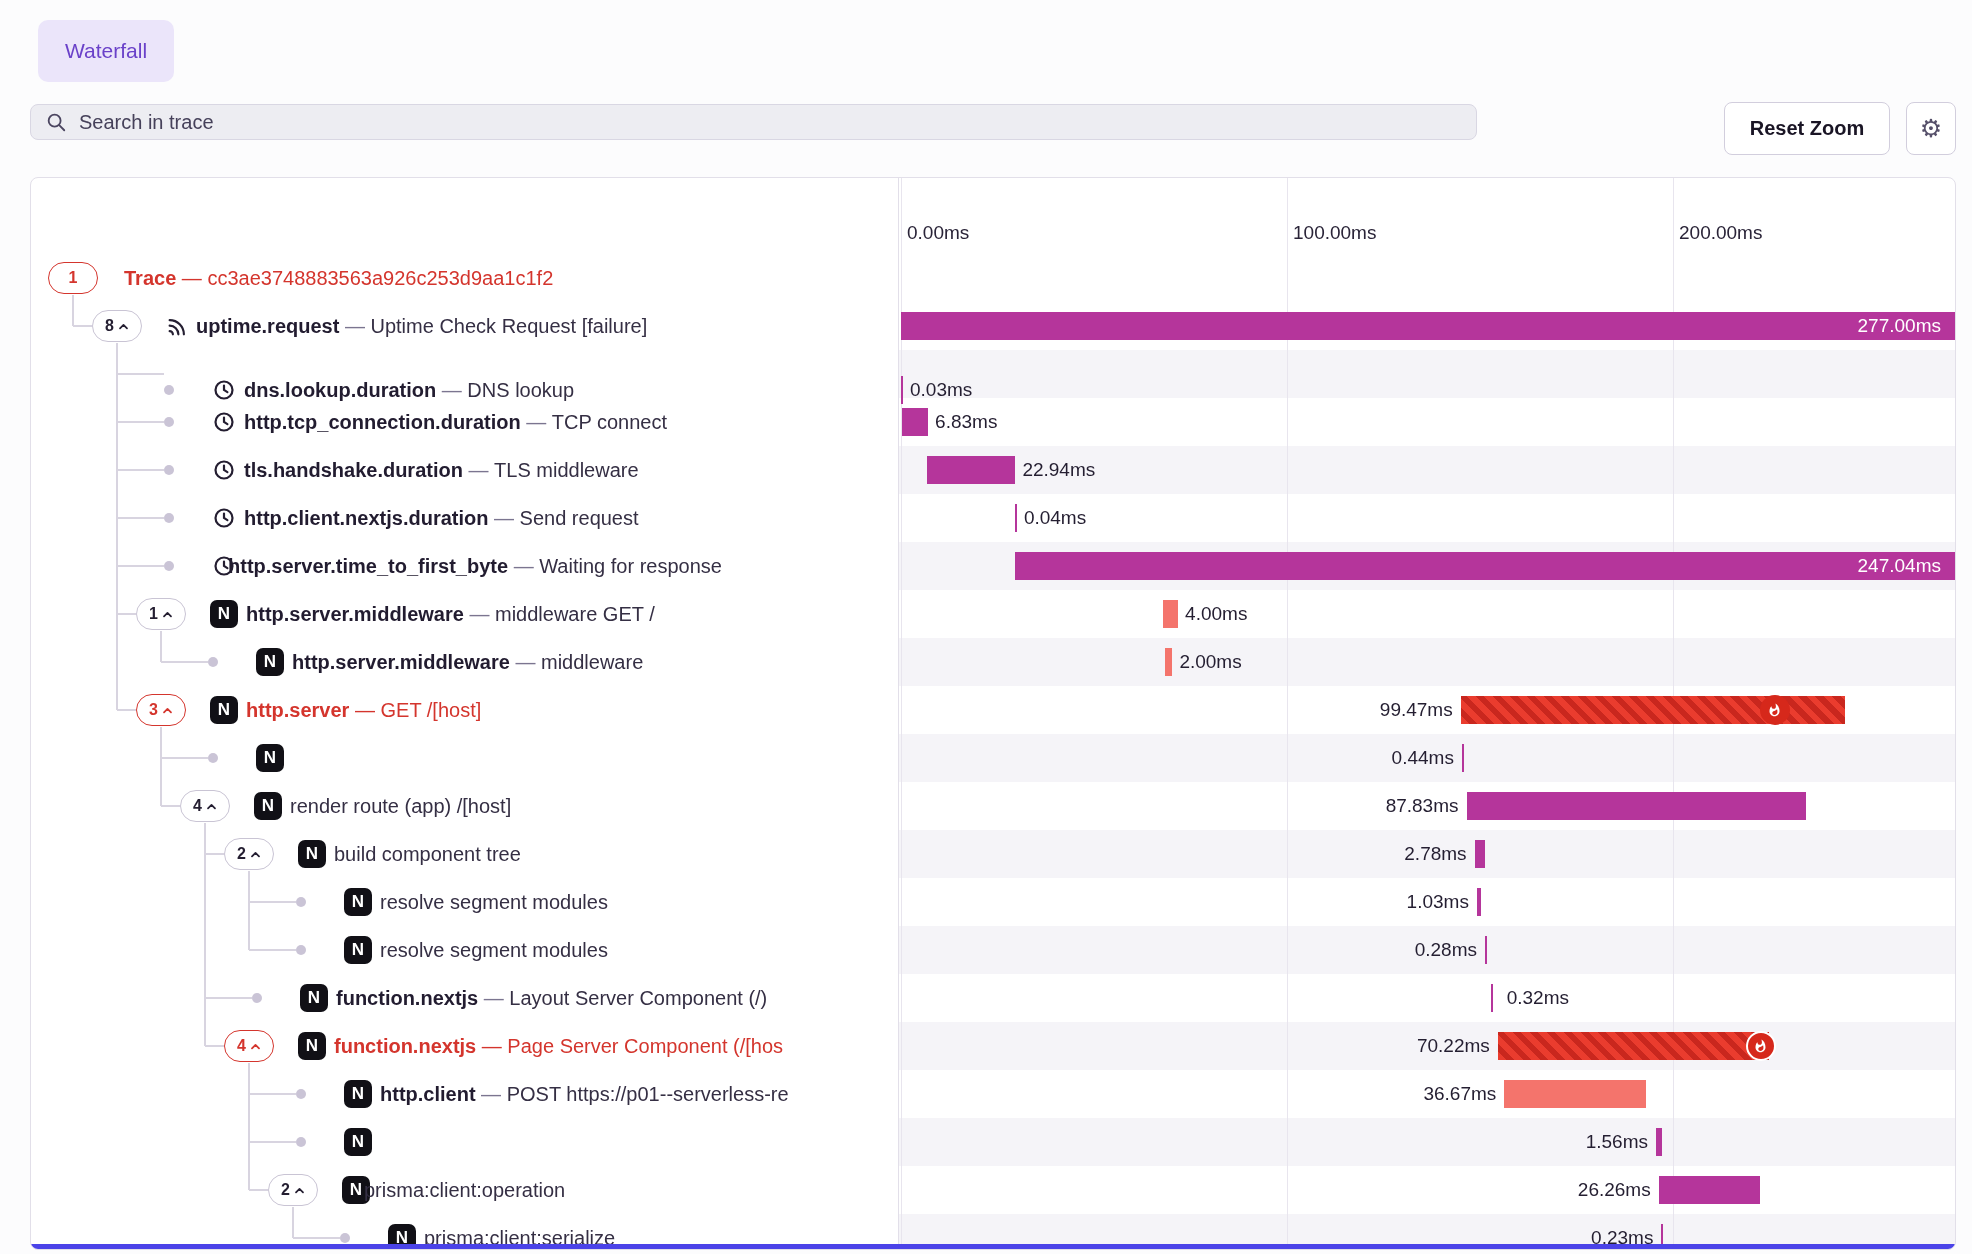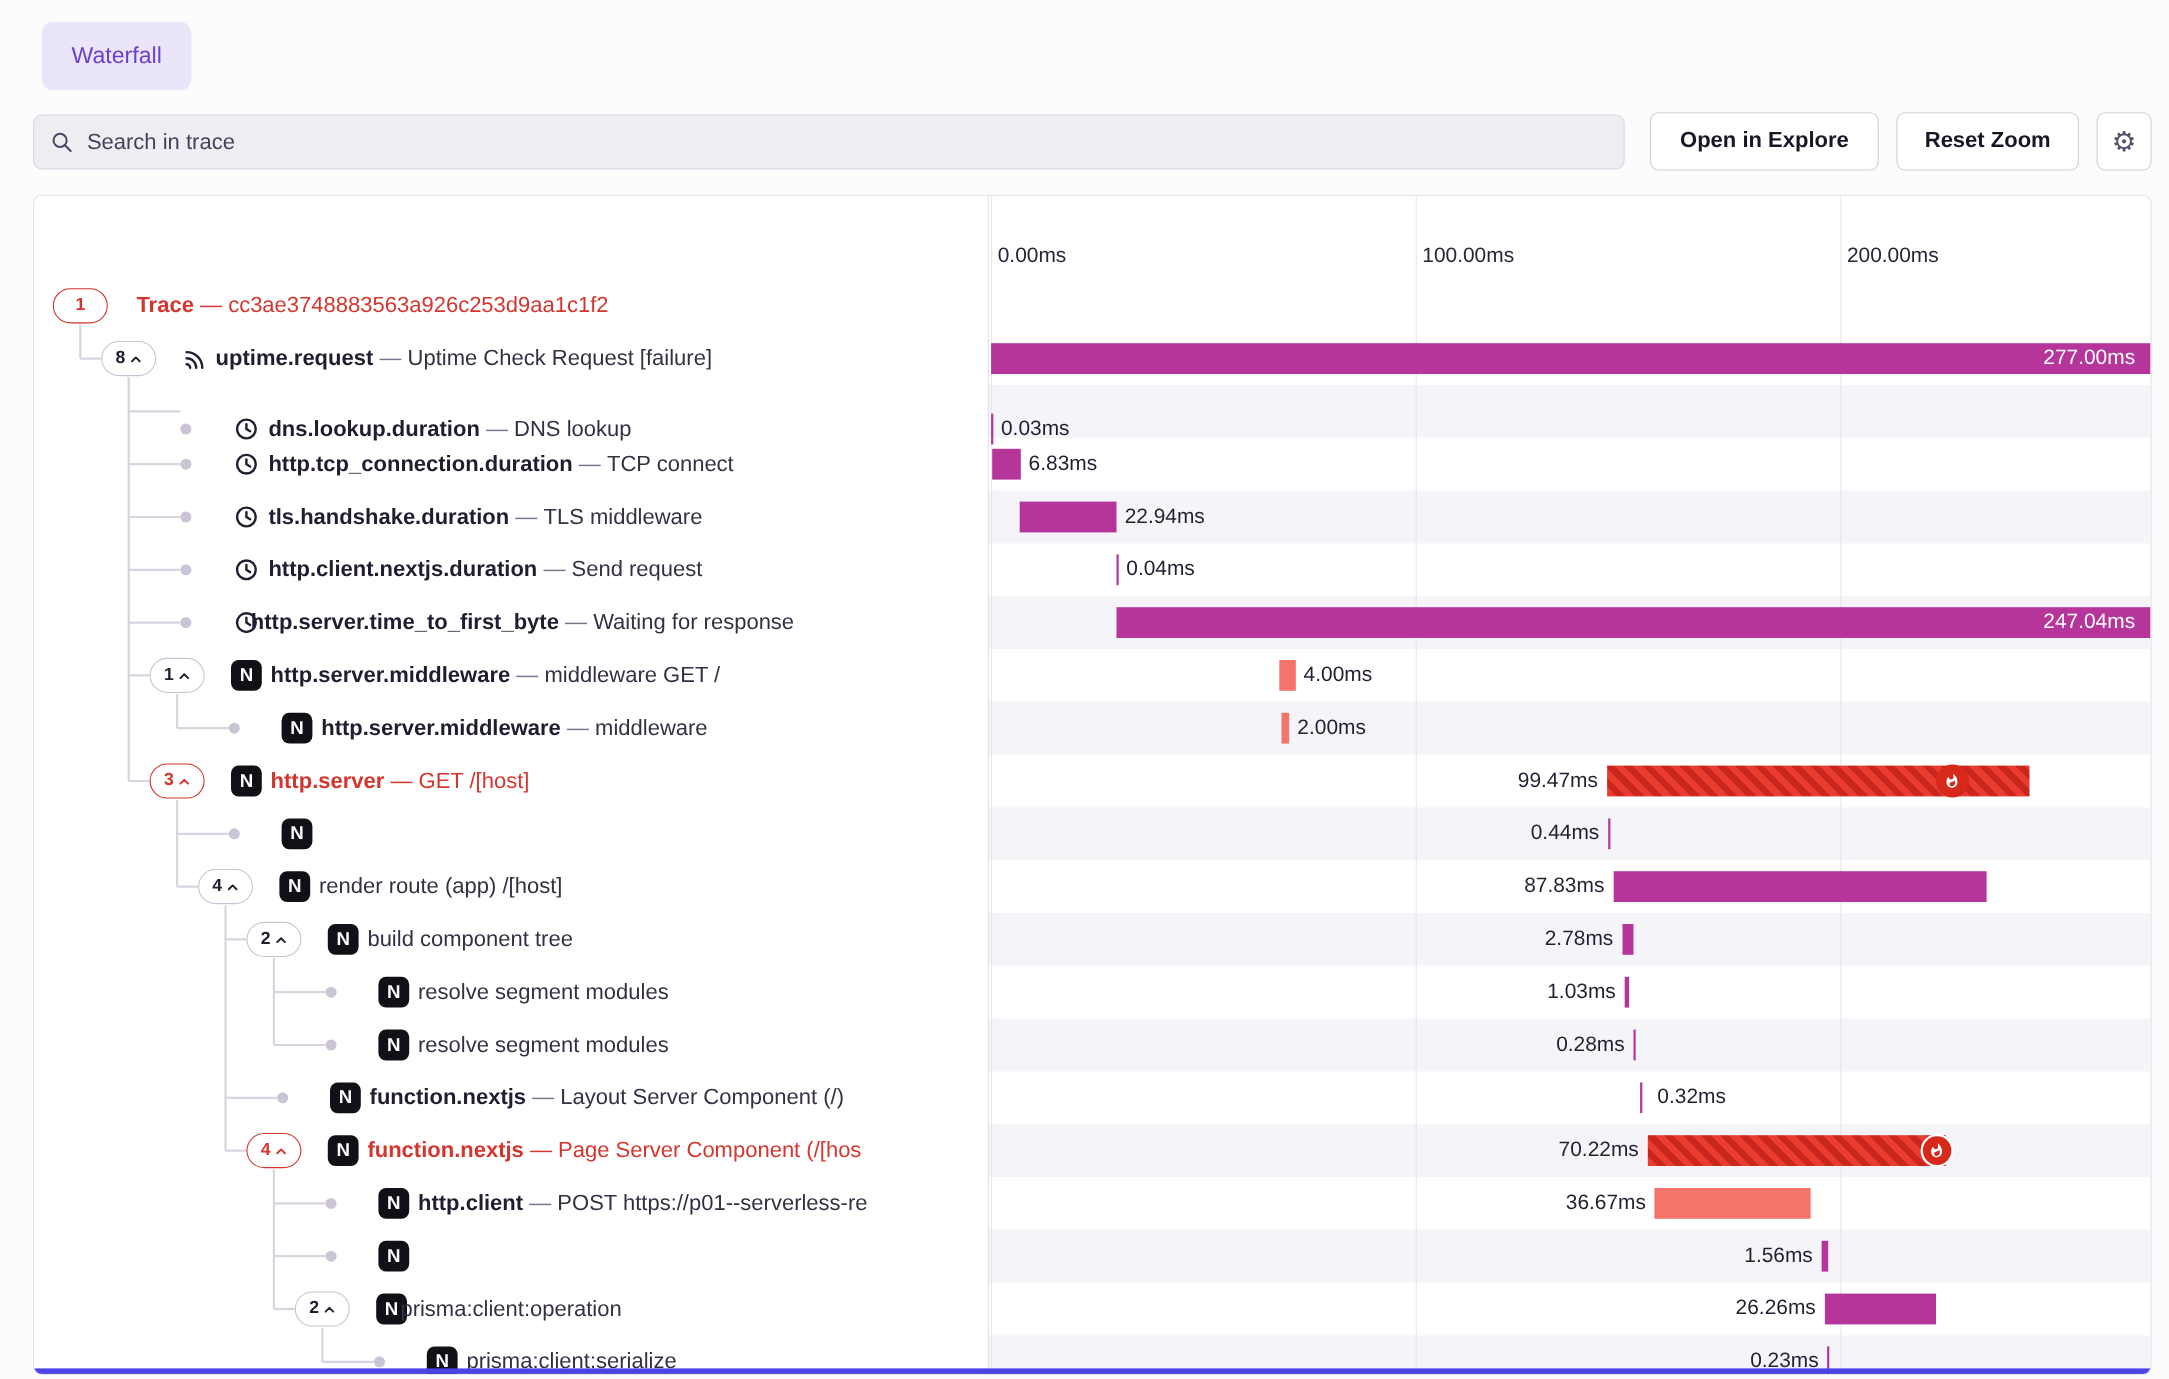--- a/index.html
+++ b/index.html
@@ -5,21 +5,21 @@
   html,body{margin:0;padding:0;width:1972px;height:1254px;overflow:hidden;
     background:#fcfcfd;font-family:"Liberation Sans",sans-serif;color:#241e31;}
   .page{position:relative;width:1972px;height:1254px;}
 
   
   .tab{position:absolute;left:38px;top:20px;height:62px;padding:0 27px;
     background:#ebe5fa;color:#6a41c9;font-size:21px;font-weight:500;
     border-radius:10px;display:flex;align-items:center;cursor:pointer;}
 
   
-  .search{position:absolute;left:30px;top:104px;width:1447px;height:50px;
+  .search{position:absolute;left:30px;top:104px;width:1447px;height:36px;
     background:#ededf2;border:1px solid #d9d7e3;border-radius:8px;
     display:flex;align-items:center;gap:10px;padding:0 14px;box-sizing:border-box;}
   .search input{flex:1;border:none;background:transparent;outline:none;
     font-size:20px;color:#3c374e;font-family:"Liberation Sans",sans-serif;}
   .search input::placeholder{color:#46415a;opacity:1;}
   .btn{position:absolute;top:102px;height:53px;background:#fff;
     border:1px solid #d2cedd;border-radius:8px;font-size:20px;font-weight:700;
     color:#1a1525;font-family:"Liberation Sans",sans-serif;cursor:pointer;}
   .btn.explore{left:1500px;width:208px;}
   .btn.reset{left:1724px;width:166px;}
@@ -75,21 +75,20 @@
 
   <div class="tab">Waterfall</div>
 
   <div class="search">
     <svg width="22" height="22" viewBox="0 0 24 24">
       <circle cx="10.5" cy="10.5" r="6.5" fill="none" stroke="#4b4560" stroke-width="2"></circle>
       <path d="M15.5 15.5L21 21" stroke="#4b4560" stroke-width="2" stroke-linecap="round"></path>
     </svg>
     <input placeholder="Search in trace" style="">
   </div>
-  <button class="btn explore">Open in Explore</button>
   <button class="btn reset">Reset Zoom</button>
   <button class="btn gear">
       <span>⚙</span>
     </button>
 
   <div class="panel">
     <div id="panel-bg">
         <div class="zebra" style="top:172px"></div>
         <div class="zebra" style="top:268px"></div>
         <div class="zebra" style="top:364px"></div>

